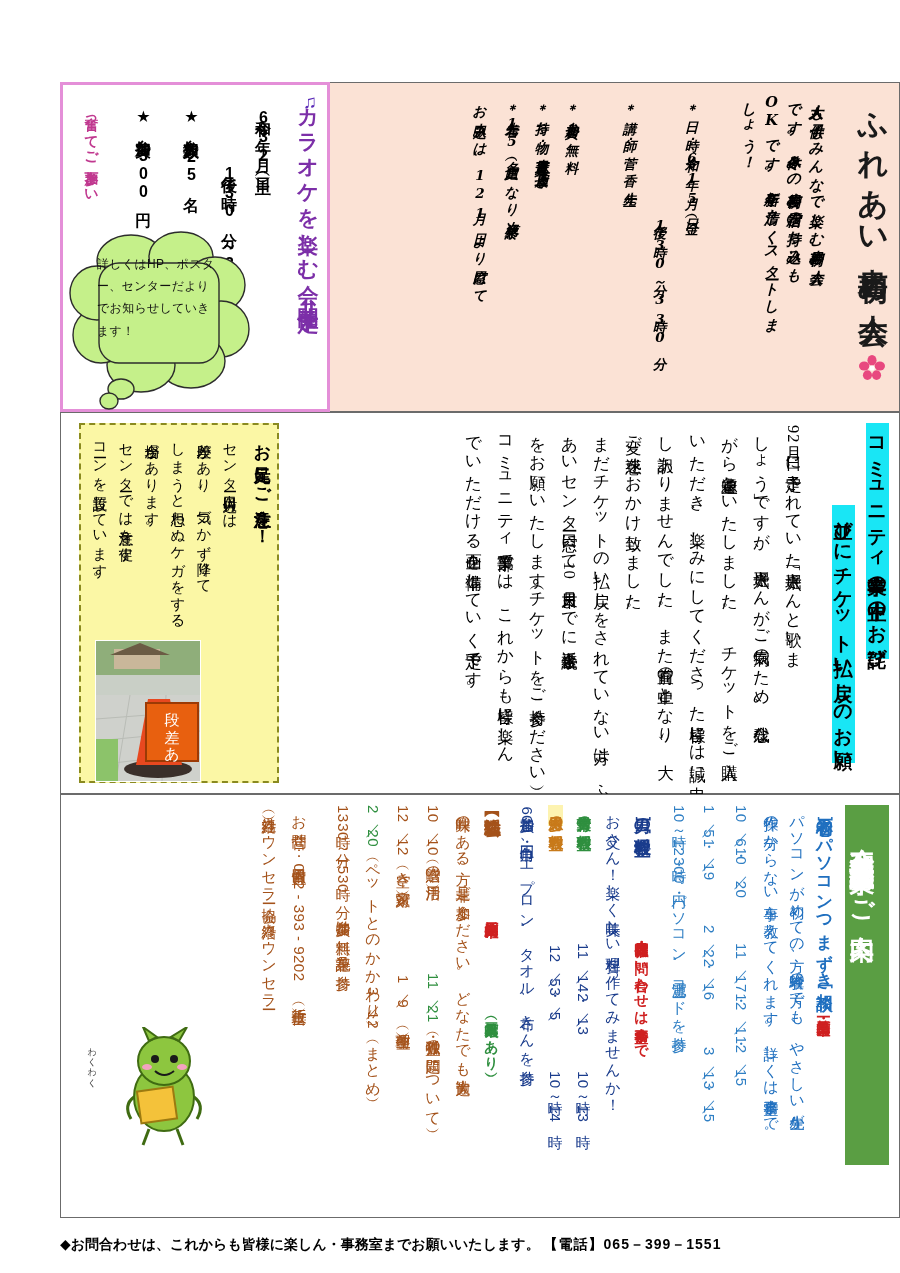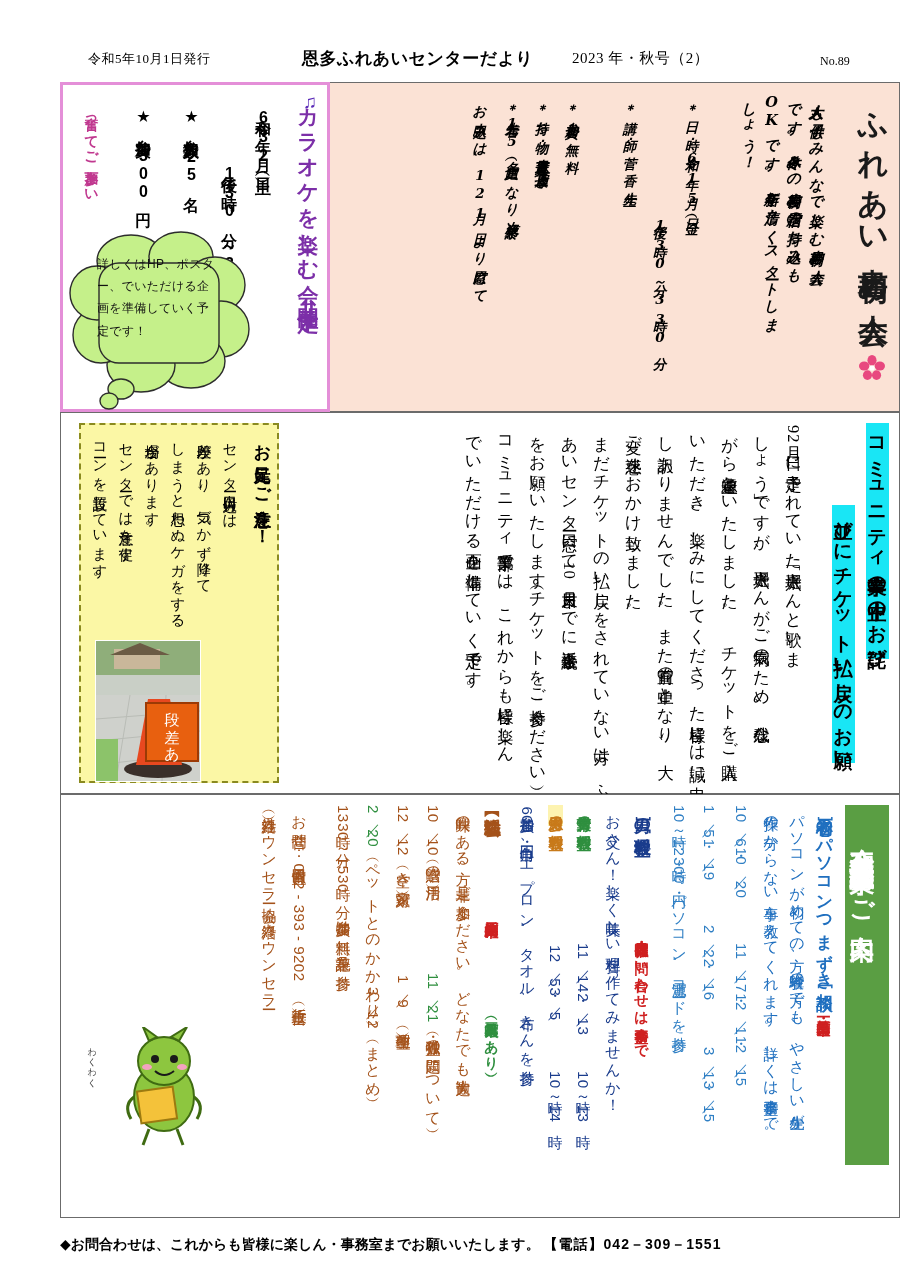--- a/index.html
+++ b/index.html
@@ -149,26 +149,20 @@
 
   
   .footer{position:absolute;left:60px;top:1236px;width:840px;font-size:14px;font-weight:bold;}
   .footer .ph{letter-spacing:1px;}
 </style>
 </head>
 <body>
 
 <div class="page">
 
-  <div class="masthead">
-    <div class="mh-date">令和5年10月1日発行</div>
-    <div class="mh-title">恩多ふれあいセンターだより</div>
-    <div class="mh-issue">2023 年・秋号（2）</div>
-    <div class="mh-no">No.89</div>
-  </div>
 
   <div class="sec1">
 
     <div class="shodo-box">
       <div class="vt shodo-title">ふれあい書初め大会</div>
       <svg class="sakura" viewBox="0 0 40 40">
         <g fill="#e8487f">
           <ellipse cx="20" cy="8" rx="7" ry="8"></ellipse>
           <ellipse cx="32" cy="17" rx="8" ry="7"></ellipse>
           <ellipse cx="27" cy="31" rx="7" ry="7.5"></ellipse>
@@ -212,21 +206,21 @@
             <ellipse cx="152" cy="106" rx="28" ry="28"></ellipse>
             <ellipse cx="122" cy="138" rx="34" ry="27"></ellipse>
             <ellipse cx="72" cy="142" rx="34" ry="27"></ellipse>
             <ellipse cx="32" cy="112" rx="28" ry="28"></ellipse>
             <ellipse cx="28" cy="70" rx="27" ry="27"></ellipse>
             <rect x="30" y="40" width="120" height="100" rx="20"></rect>
             <ellipse cx="52" cy="166" rx="13" ry="10"></ellipse>
             <ellipse cx="40" cy="178" rx="9" ry="8"></ellipse>
           </g>
         </svg>
-        <div class="cloud-txt">詳しくはHP、ポスター、でいただける企画を準備していく予定です！</div>
+        <div class="cloud-txt">詳しくはHP、ポスター、センターだよりでお知らせしていきます！</div>
       </div>
     </div>
   </div>
 
   <div class="sec2">
     <div class="vt ap-h1"><span class="hl-cyan">コミュニティ事業の中止のお詫び</span></div>
     <div class="vt ap-h2"><span class="hl-cyan">並びにチケット払い戻しのお願い</span></div>
 
     <div class="vmix ap-col ac1">9月2日に予定されていた「堀六平さんと歌いま</div>
     <div class="vmix ap-col ac2">しょう」ですが、堀六平さんがご病気のため、残念な</div>
@@ -339,16 +333,16 @@
         <path d="M85 70 Q96 78 88 92" stroke="#3f6b12" stroke-width="3" fill="none"></path>
         <path d="M40 102 L34 118" stroke="#3f6b12" stroke-width="3"></path>
         <path d="M68 102 L74 118" stroke="#3f6b12" stroke-width="3"></path>
       </svg>
     </div>
     <div class="mascot-lbl">わくわく</div>
   </div>
 
   <div class="footer">
     <span>◆お問合わせは、これからも皆様に楽しん・事務室までお願いいたします。</span>
-    <span class="ph">【電話】042－309－1551</span>
+    <span class="ph">【電話】065－399－1551</span>
   </div>
 
 </div>
 
 </body></html>

